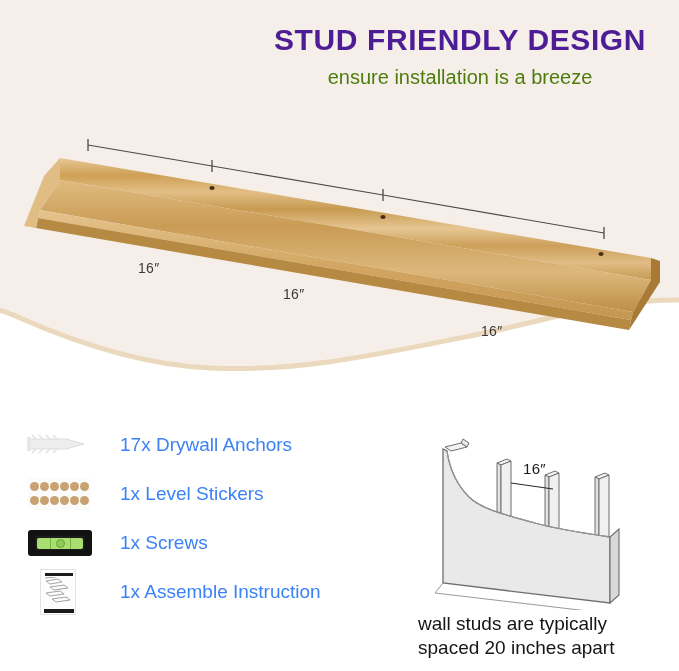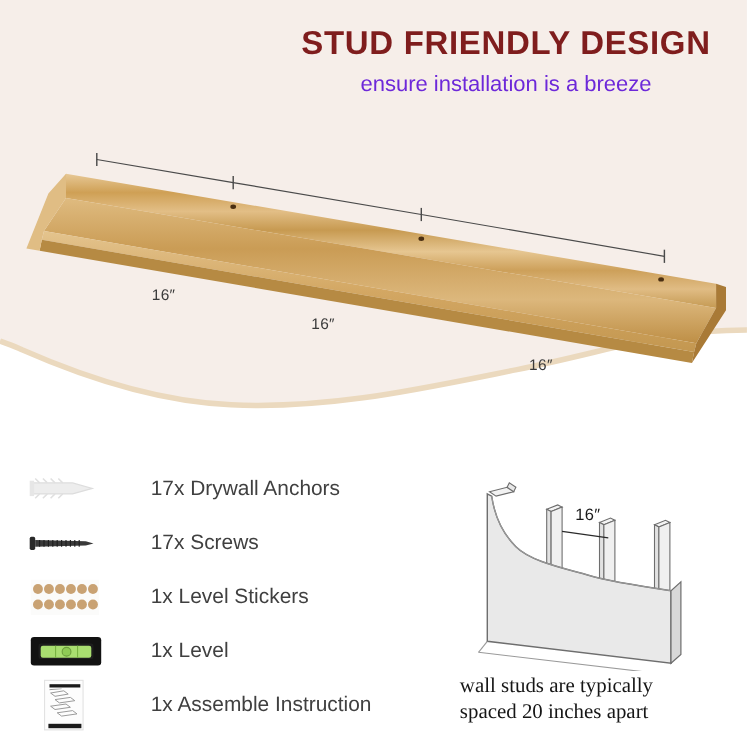--- a/index.html
+++ b/index.html
@@ -13,44 +13,44 @@
   #stage{position:relative;width:679px;height:671px;overflow:hidden;background:#ffffff;}
 
   
   .top-panel{position:absolute;left:0;top:0;width:679px;height:400px;}
   .top-panel svg{position:absolute;left:0;top:0;}
 
   
   .headline-block{position:absolute;left:255px;top:24px;width:410px;text-align:center;}
   .headline{
     font-size:30px;font-weight:bold;letter-spacing:.6px;
-    color:#7f1d1d;line-height:1.05;margin:0;white-space:nowrap;
+    color:#4c1d95;line-height:1.05;margin:0;white-space:nowrap;
   }
   .subhead{
-    font-size:20px;color:#6d28d9;margin-top:10px;line-height:1.1;white-space:nowrap;
+    font-size:20px;color:#4d7c0f;margin-top:10px;line-height:1.1;white-space:nowrap;
   }
 
   
   .shelf-wrap{position:absolute;left:0;top:130px;width:679px;height:220px;}
   .shelf-wrap svg{position:absolute;left:0;top:0;}
 
   
   .dimlabel{
     position:absolute;font-size:14px;color:#3A3A3A;letter-spacing:.3px;
   }
   .dim1{left:138px;top:130px;}
   .dim2{left:283px;top:156px;}
   .dim3{left:481px;top:193px;}
 
   
   .parts{position:absolute;left:0;top:420px;width:400px;}
   .part-row{position:relative;height:49px;display:flex;align-items:center;}
   .part-icon{width:78px;height:42px;margin-left:22px;position:relative;flex:0 0 78px;}
   .part-label{
-    font-size:19px;color:#404040;margin-left:37px;white-space:nowrap;line-height:1;
+    font-size:19px;color:#3b82f6;margin-left:20px;white-space:nowrap;line-height:1;
   }
 
   
   .anchor-svg,.screw-svg{position:absolute;left:0;top:0;}
 
   
   .sticker-sheet{
     position:absolute;left:6px;top:5px;width:62px;height:32px;background:#FBFBFA;
     display:grid;grid-template-columns:repeat(6,1fr);grid-template-rows:repeat(2,1fr);
     gap:1px;padding:3px 2px;box-sizing:border-box;
@@ -72,21 +72,21 @@
   .manual-top{position:absolute;left:4px;top:3px;width:28px;height:3px;background:#1b1b1b;}
   .manual-bot{position:absolute;left:3px;top:39px;width:30px;height:4px;background:#1b1b1b;}
 
   
   .stud-wrap{position:absolute;left:405px;top:425px;width:274px;height:185px;}
   .stud-wrap svg{position:absolute;left:0;top:0;}
   .stud-dim{position:absolute;left:118px;top:35px;font-size:15px;color:#1b1b1b;letter-spacing:.3px;}
 
   .stud-caption{
     position:absolute;left:418px;top:612px;width:250px;
-    font-size:19px;color:#161616;line-height:1.25;font-family:Liberation Serif, serif;
+    font-size:19px;color:#161616;line-height:1.25;
   }
   .stud-caption span{display:block;}
 </style>
 </head>
 <body>
 
 <div id="stage">
 
   <div class="top-panel">
     <svg width="679" height="400" viewBox="0 0 679 400">
@@ -172,41 +172,20 @@
         <svg class="anchor-svg" width="78" height="42" viewBox="0 0 78 42">
           <path d="M8,15 L44,15 L62,20 L44,25 L8,25 Z" fill="#EDEDED" stroke="#DDDDDD" stroke-width="1"></path>
           <path d="M10,11 L14,15 M17,11 L21,15 M24,11 L28,15 M31,11 L35,15" stroke="#E0E0E0" stroke-width="1.4" fill="none"></path>
           <path d="M10,29 L14,25 M17,29 L21,25 M24,29 L28,25 M31,29 L35,25" stroke="#E0E0E0" stroke-width="1.4" fill="none"></path>
           <rect x="5" y="13" width="4" height="14" fill="#E6E6E6"></rect>
         </svg>
       </div>
       <div class="part-label">17x Drywall Anchors</div>
     </div>
 
-    <div class="part-row">
-      <div class="part-icon">
-        <svg class="screw-svg" width="78" height="42" viewBox="0 0 78 42">
-          <rect x="5" y="15" width="5" height="12" rx="1.5" fill="#2A2A2A"></rect>
-          <path d="M10,18 L56,19 L63,21 L56,23 L10,24 Z" fill="#3A3A3A"></path>
-          <g stroke="#1E1E1E" stroke-width="1">
-            <line x1="14" y1="18" x2="14" y2="24"></line>
-              <line x1="18" y1="18" x2="18" y2="24"></line>
-            <line x1="22" y1="18" x2="22" y2="24"></line>
-              <line x1="26" y1="18" x2="26" y2="24"></line>
-            <line x1="30" y1="18" x2="30" y2="24"></line>
-              <line x1="34" y1="18" x2="34" y2="24"></line>
-            <line x1="38" y1="18" x2="38" y2="24"></line>
-              <line x1="42" y1="18" x2="42" y2="24"></line>
-            <line x1="46" y1="18" x2="46" y2="24"></line>
-              <line x1="50" y1="18" x2="50" y2="24"></line>
-          </g>
-        </svg>
-      </div>
-      <div class="part-label">17x Screws</div>
-    </div>
 
     <div class="part-row">
       <div class="part-icon">
         <div class="sticker-sheet">
           <div class="sticker-dot"></div>
           <div class="sticker-dot"></div>
           <div class="sticker-dot"></div>
           <div class="sticker-dot"></div>
           <div class="sticker-dot"></div>
           <div class="sticker-dot"></div>
@@ -224,21 +203,21 @@
     <div class="part-row">
       <div class="part-icon">
         <div class="level-body">
           <div class="level-inner"></div>
           <div class="level-vial"></div>
           <div class="level-mark-l"></div>
           <div class="level-mark-r"></div>
           <div class="level-bubble"></div>
         </div>
       </div>
-      <div class="part-label">1x Level</div>
+      <div class="part-label">1x Screws</div>
     </div>
 
     <div class="part-row">
       <div class="part-icon">
         <div class="manual">
           <div class="manual-top"></div>
           <div class="manual-bot"></div>
           <svg width="34" height="32" viewBox="0 0 34 32" style="position:absolute;left:1px;top:7px;">
             <g stroke="#9A9A9A" stroke-width="0.9" fill="none">
               <path d="M4,4 L16,2 L20,5 L8,7 Z"></path>

